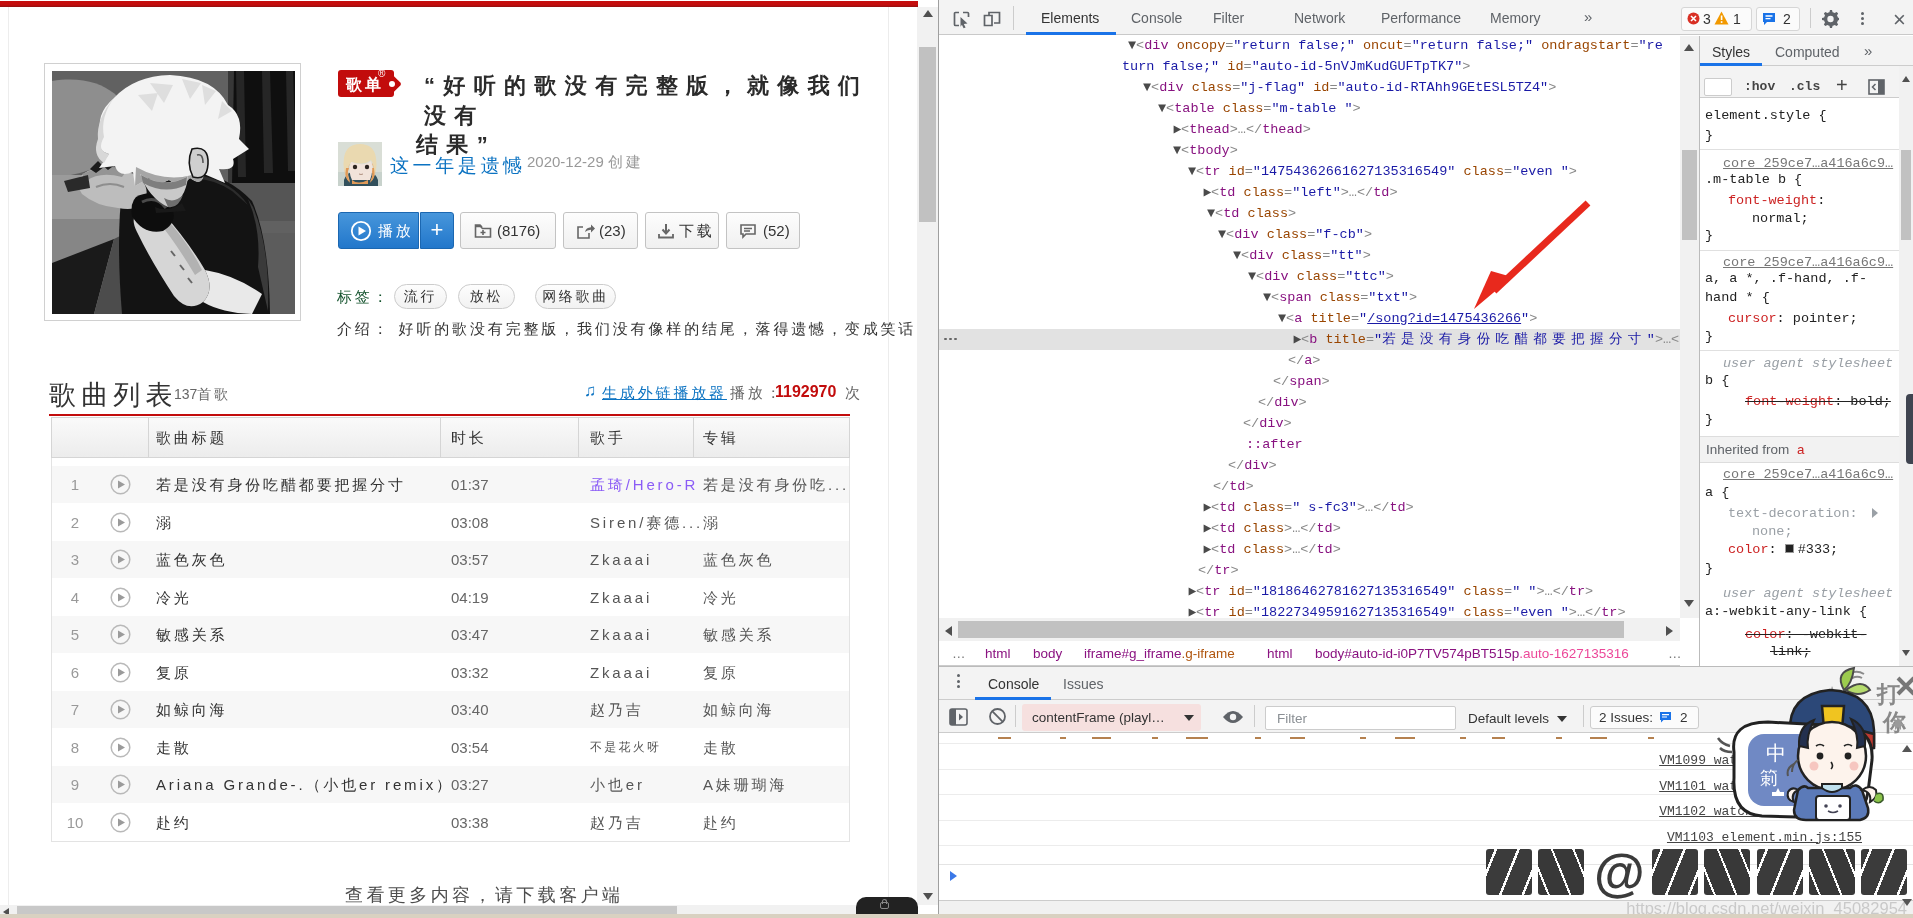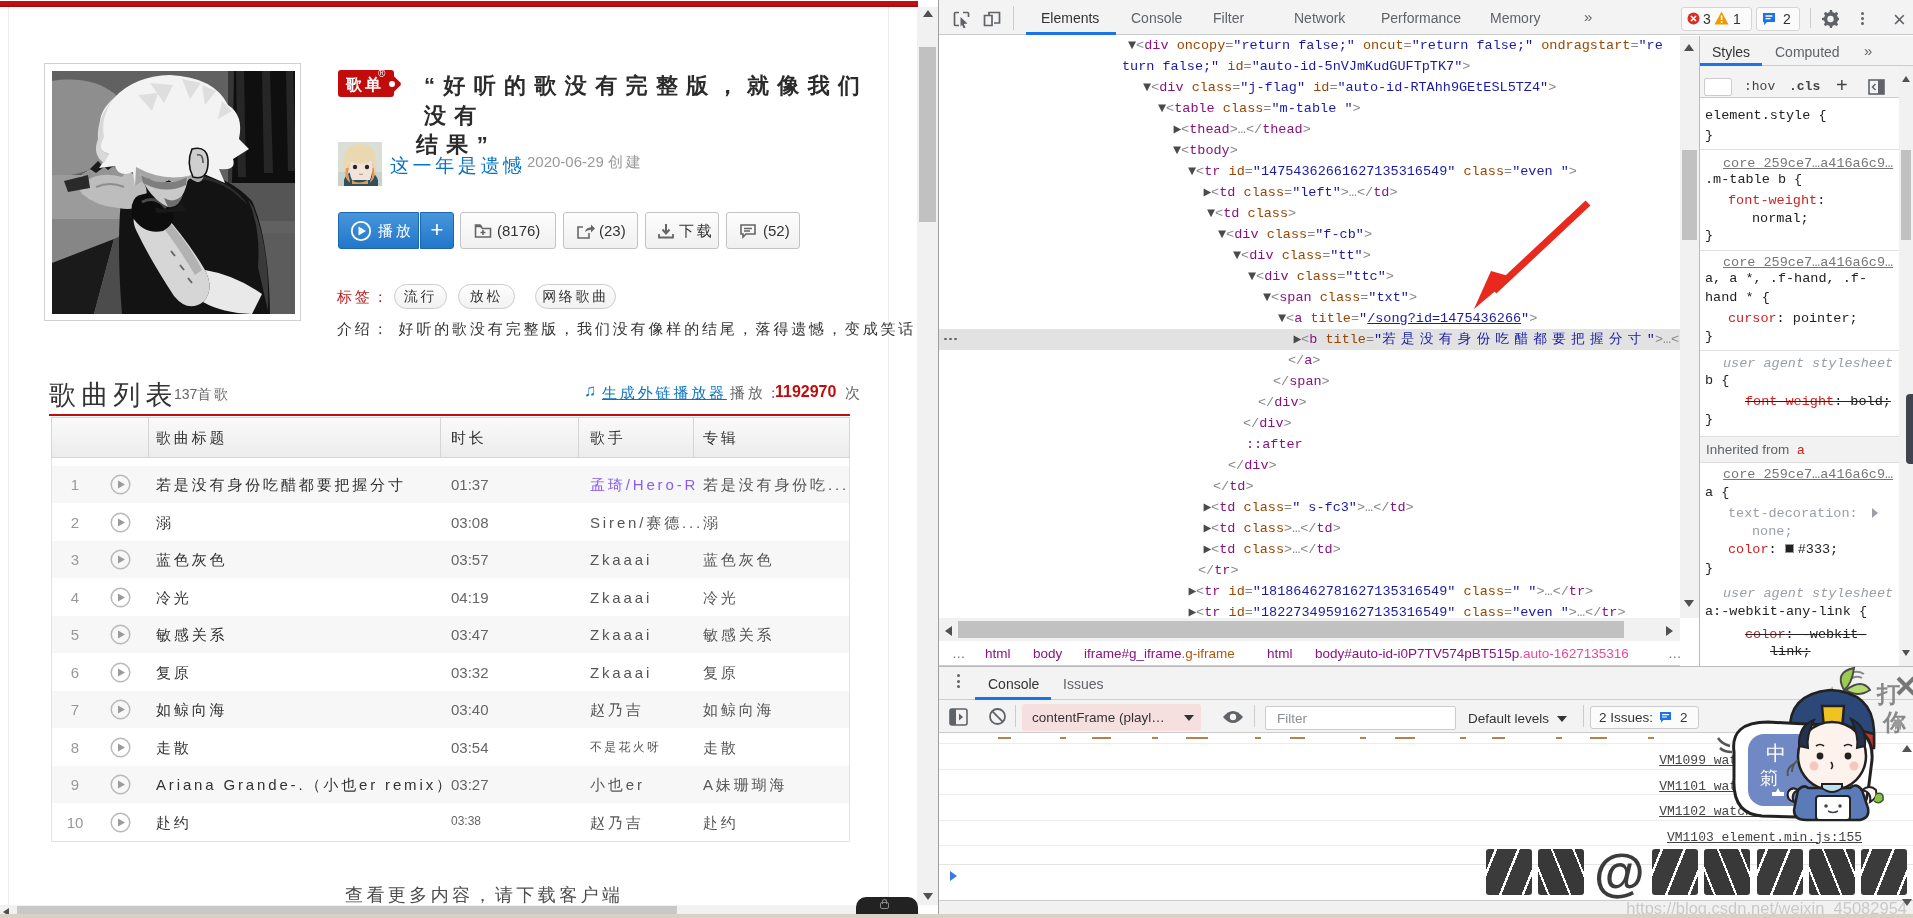--- a/index.html
+++ b/index.html
@@ -89,21 +89,21 @@
   <path d="M6 38 Q10 28 16 32 L30 32 Q36 28 40 38 L40 44 L6 44 Z" fill="#32505c"></path>
   <path d="M8 20 Q4 34 12 40 Q8 28 12 22 Z M36 20 Q40 34 32 40 Q38 28 34 22 Z" fill="#e8b88a"></path>
   <path d="M22 2 Q36 2 38 16 Q40 30 34 36 Q38 24 33 18 Q26 24 14 20 Q8 24 10 36 Q4 28 6 16 Q8 2 22 2 Z" fill="#ead9b0"></path>
       <path d="M8 26 Q6 36 12 41 Q8 32 11 26 Z M36 26 Q38 36 32 41 Q36 32 33 26 Z M14 38 Q20 43 30 38 L30 42 L14 42 Z" fill="#e09a58"></path>
   <path d="M13 20 Q10 30 14 38 L32 38 Q36 28 33 19 Q26 25 13 20 Z" fill="#f2e3da"></path>
   <circle cx="17" cy="25" r="2.2" fill="#2c2420"></circle>
   <circle cx="29" cy="25" r="2.2" fill="#2c2420"></circle>
   <path d="M21 32 Q23 33 25 32" stroke="#b09080" stroke-width="1" fill="none"></path>
 </svg>
 <div class="a cjk" style="left:390px;top:153px;font-size:19px;color:#0c73c2">这一年是遗憾</div>
-<div class="a" style="left:527px;top:153px;font-size:15px;color:#999"><span>2020-06-29 </span><span class="cjk">创建</span></div>
+<div class="a" style="left:527px;top:153px;font-size:15px;color:#999"><span>2020-12-29 </span><span class="cjk">创建</span></div>
 
 <div class="a" style="left:338px;top:212px;width:81px;height:37px;background:linear-gradient(#4796db,#2277cb);border:1px solid #1b67b1;border-radius:3px 0 0 3px">
   <svg class="a" style="left:11px;top:7px" width="22" height="22" viewBox="0 0 22 22">
         <circle cx="11" cy="11" r="9.2" fill="none" stroke="#fff" stroke-width="1.8"></circle>
         <path d="M8.5 6.5 L16 11 L8.5 15.5 Z" fill="#fff"></path>
       </svg>
   <span class="a cjk" style="left:39px;top:9px;color:#fff;font-size:15px">播放</span>
 </div>
 <div class="a" style="left:420px;top:212px;width:34px;height:37px;background:linear-gradient(#4796db,#2277cb);border:1px solid #1b67b1;border-radius:0 3px 3px 0;color:#fff;font-size:22px;text-align:center;line-height:33px">+</div>
 <div class="wbtn" style="left:460px;width:96px">
@@ -128,21 +128,21 @@
   <span class="a cjk" style="left:33px;top:9px">下载</span>
 </div>
 <div class="wbtn" style="left:726px;width:74px">
   <svg class="a" style="left:11px;top:8px" width="20" height="20" viewBox="0 0 20 20">
         <path class="ic" d="M3 4 L17 4 L17 13 L8 13 L5 16 L5 13 L3 13 Z"></path>
         <path d="M6 7.5 L14 7.5 M6 10 L12 10" stroke="#666" stroke-width="1.4"></path>
       </svg>
   <span class="a" style="left:36px;top:9px">(52)</span>
 </div>
 
-<div class="a cjk" style="left:337px;top:288px;font-size:15px;color:#b91c1c">标签：</div>
+<div class="a cjk" style="left:337px;top:288px;font-size:15px;color:#14532d">标签：</div>
 <div class="pill cjk" style="left:394px;width:53px">流行</div>
 <div class="pill cjk" style="left:458px;width:57px">放松</div>
 <div class="pill cjk" style="left:535px;width:81px">网络歌曲</div>
 
 <div class="a" style="left:337px;top:320px;font-size:15px;color:#333"><span class="cjk">介绍：</span><span style="margin-left:8px" class="cjk">好听的歌没有完整版，我们没有像样的结尾，落得遗憾，变成笑话</span>.</div>
 
 <div class="a cjk" style="left:49px;top:377px;font-size:27px;color:#333">歌曲列表</div>
 <div class="a" style="left:174px;top:386px;font-size:14px;color:#666">137<span class="cjk">首歌</span></div>
 <div class="a" style="left:584px;top:381px;font-size:17px;color:#0c73c2">♫</div>
 <div class="a cjk" style="left:602px;top:384px;font-size:15px;color:#0c73c2;text-decoration:underline">生成外链播放器</div>
@@ -261,21 +261,21 @@
   <span class="a cjk" style="left:538px;top:10px;font-size:15px;color:#555">小也er</span>
   <span class="a cjk" style="left:651px;top:10px;font-size:15px;color:#555">A妹珊瑚海</span>
 </div>
 <div class="a" style="left:0;top:345.5px;width:797px;height:37px;background:#fff">
   <span class="a" style="left:0;top:10px;width:46px;text-align:center;font-size:15px;color:#999">10</span>
   <svg class="a" style="left:58px;top:8px" width="21" height="21" viewBox="0 0 21 21">
           <circle cx="10.5" cy="10.5" r="9.3" fill="none" stroke="#b9b9b9" stroke-width="1.5"></circle>
           <path d="M8 6.5 L15 10.5 L8 14.5 Z" fill="#9b9b9b"></path>
         </svg>
   <span class="a cjk" style="left:104px;top:10px;font-size:15px;color:#333">赴约</span>
-  <span class="a" style="left:399px;top:10px;font-size:12px;color:#666">03:38</span>
+  <span class="a" style="left:399px;top:10px;font-size:15px;color:#666">03:38</span>
   <span class="a cjk" style="left:538px;top:10px;font-size:15px;color:#555">赵乃吉</span>
   <span class="a cjk" style="left:651px;top:10px;font-size:15px;color:#555">赴约</span>
 </div>
 </div>
 
 <div class="a cjk" style="left:345px;top:883px;font-size:18px;color:#4d4d4d">查看更多内容，请下载客户端</div>
 
 <div class="a" style="left:0;top:905px;width:917px;height:13px;background:#f1f1f1"></div>
 <div class="a" style="left:17px;top:906px;width:660px;height:11px;background:#c8c8c8"></div>
 <div class="a" style="left:3px;top:908px;width:0;height:0;border-top:4px solid transparent;border-bottom:4px solid transparent;border-right:6px solid #505050"></div>
@@ -391,21 +391,21 @@
 <div class="a" style="left:1315px;top:646px;font-size:13.5px;white-space:pre"><span style="color:#8a1280">body#auto-id-i0P7TV574pBT515p</span><span style="color:#ec4899">.auto-1627135316</span></div>
 <div class="a" style="left:1668px;top:646px;font-size:13.5px;white-space:pre"><span style="color:#777">…</span></div>
 <div class="a" style="left:1699px;top:36px;width:214px;height:630px;background:#fff;border-left:1px solid #bbb"></div>
 <div class="a" style="left:1700px;top:36px;width:213px;height:30px;background:#f3f3f3;border-bottom:1px solid #ccc"></div>
 <div class="a" style="left:1712px;top:44px;font-size:14px;color:#333">Styles</div>
 <div class="a" style="left:1700px;top:63px;width:62px;height:3px;background:#1a73e8"></div>
 <div class="a" style="left:1775px;top:44px;font-size:14px;color:#5f6368">Computed</div>
 <div class="a" style="left:1864px;top:42px;font-size:15px;color:#5f6368">»</div>
 <div class="a" style="left:1700px;top:66px;width:213px;height:32px;background:#f3f3f3;border-bottom:1px solid #ccc"></div>
 <div class="a" style="left:1704px;top:78px;width:28px;height:18px;background:#fff;border:1px solid #ccc;border-radius:2px"></div>
-<div class="a" style="left:1744px;top:79px;font-size:13px;font-weight:normal;color:#444;font-family:'Liberation Mono',monospace">:hov</div>
+<div class="a" style="left:1744px;top:79px;font-size:13px;font-weight:bold;color:#444;font-family:'Liberation Mono',monospace">:hov</div>
 <div class="a" style="left:1789px;top:79px;font-size:13px;font-weight:bold;color:#444;font-family:'Liberation Mono',monospace">.cls</div>
 <div class="a" style="left:1836px;top:74px;font-size:20px;color:#444">+</div>
 <svg class="a" style="left:1868px;top:79px" width="17" height="16" viewBox="0 0 17 16">
       <rect x="1" y="1" width="15" height="14" fill="none" stroke="#5f6368" stroke-width="1.6"></rect>
       <rect x="10" y="1" width="6" height="14" fill="#5f6368"></rect>
       <path d="M7.5 5 L4.5 8 L7.5 11" fill="none" stroke="#5f6368" stroke-width="1.5"></path>
     </svg>
 <div class="sl" style="left:1705px;top:106px">element.style {</div>
 <div class="sl" style="left:1705px;top:126px">}</div>
 <div class="a" style="left:1700px;top:149px;width:199px;height:1px;background:#e0e0e0"></div>

